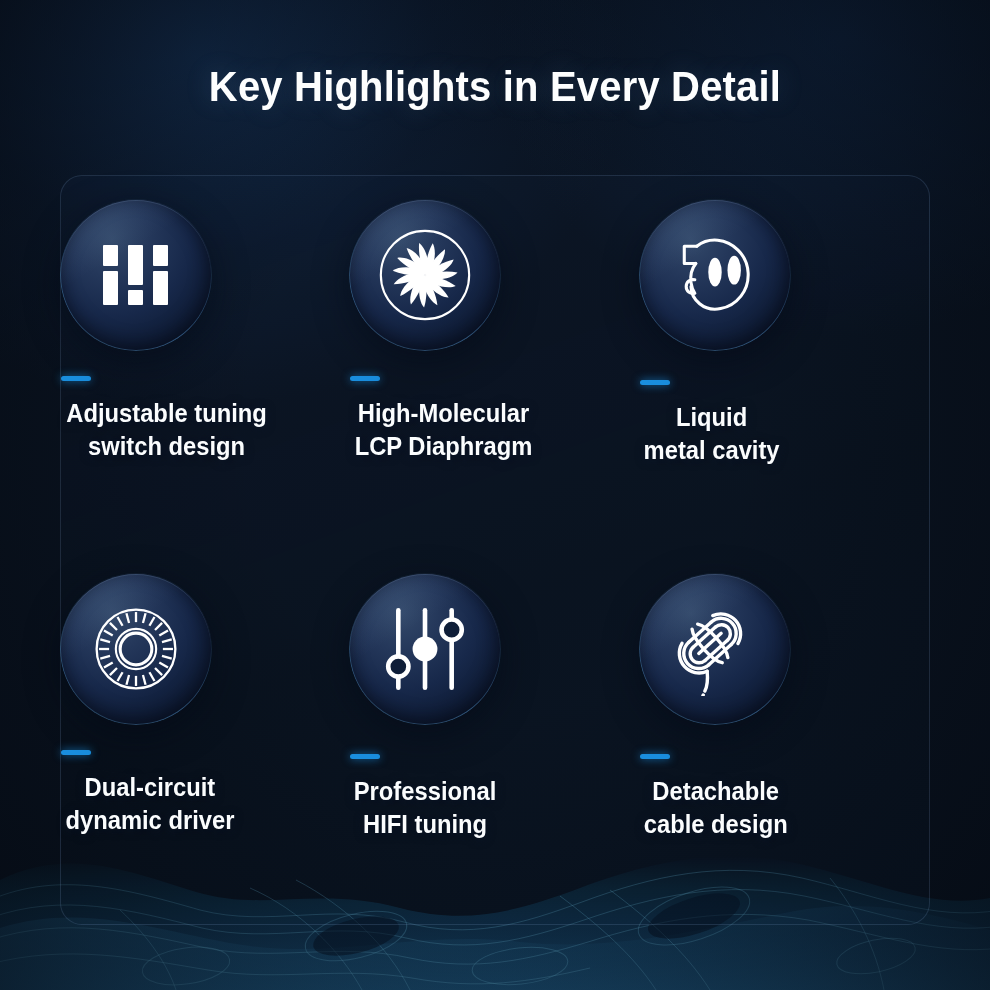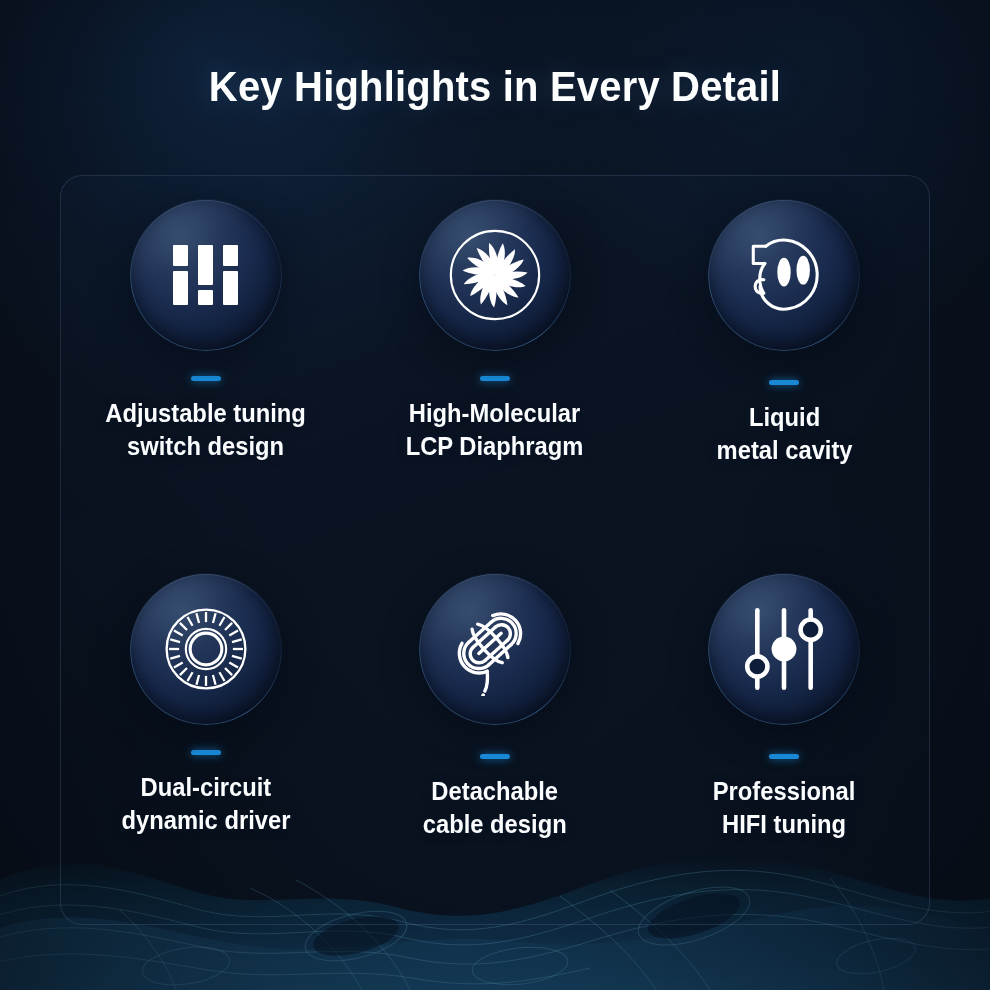--- a/index.html
+++ b/index.html
@@ -48,21 +48,21 @@
     background:linear-gradient(160deg, rgba(30,54,92,.10) 0%, rgba(14,26,46,.04) 55%, rgba(20,42,76,.07) 100%);
   }
   #feature-grid{
     position:absolute; inset:0;
     display:grid;
     grid-template-columns:repeat(3,1fr);
     grid-template-rows:repeat(2,1fr);
   }
   .feature-cell{
     position:relative;
-    display:flex; flex-direction:column; align-items:center;
+    display:flex; flex-direction:column; align-items:flex-start;
     padding-top:24px;
   }
   
   .icon-badge{
     width:150px; height:150px; border-radius:50%;
     position:relative;
     display:flex; align-items:center; justify-content:center;
     background:
       radial-gradient(circle at 34% 26%, #33496a 0%, #24375a 26%, #17284a 52%, #0e1b34 78%, #0a1528 100%);
     box-shadow:
@@ -270,20 +270,38 @@
           <circle cx="50" cy="50" r="16.5" fill="none" stroke="#ffffff" stroke-width="3.2"></circle>
         </svg>
       </div>
       <div class="accent-dash"></div>
       <div class="feature-caption">Dual-circuit
 dynamic driver</div>
     </div>
 
     <div class="feature-cell row-2">
       <div class="icon-badge">
+        <svg width="92" height="92" viewBox="0 0 100 100">
+          <g stroke="#ffffff" stroke-width="5" stroke-linecap="round">
+            <line x1="21" y1="8" x2="21" y2="92"></line>
+            <line x1="50" y1="8" x2="50" y2="92"></line>
+            <line x1="79" y1="8" x2="79" y2="92"></line>
+          </g>
+          <circle cx="21" cy="69" r="11" fill="#0f1e38" stroke="#ffffff" stroke-width="5"></circle>
+          <circle cx="50" cy="50" r="13.5" fill="#ffffff"></circle>
+          <circle cx="79" cy="29" r="11" fill="#0f1e38" stroke="#ffffff" stroke-width="5"></circle>
+        </svg>
+      </div>
+      <div class="accent-dash"></div>
+      <div class="feature-caption">Professional
+HIFI tuning</div>
+    </div>
+
+    <div class="feature-cell row-2">
+      <div class="icon-badge">
         <svg width="94" height="94" viewBox="0 0 100 100">
           <g fill="none" stroke="#ffffff" stroke-width="3.6" stroke-linecap="round" transform="rotate(-42 50 50)">
 
             <path d="M34,26 A16,16 0 0 0 34,58"></path>
             <path d="M34,33 A9.5,9.5 0 0 0 34,52"></path>
             <path d="M28,22 A21,21 0 0 0 28,62"></path>
 
             <path d="M66,26 A16,16 0 0 1 66,58"></path>
             <path d="M66,33 A9.5,9.5 0 0 1 66,52"></path>
             <path d="M72,22 A21,21 0 0 1 72,62"></path>
@@ -300,32 +318,14 @@
             <path d="M28,62 C22,70 18,74 12,76"></path>
             <line x1="8" y1="78" x2="6" y2="79"></line>
           </g>
         </svg>
       </div>
       <div class="accent-dash"></div>
       <div class="feature-caption">Detachable
 cable design</div>
     </div>
 
-    <div class="feature-cell row-2">
-      <div class="icon-badge">
-        <svg width="92" height="92" viewBox="0 0 100 100">
-          <g stroke="#ffffff" stroke-width="5" stroke-linecap="round">
-            <line x1="21" y1="8" x2="21" y2="92"></line>
-            <line x1="50" y1="8" x2="50" y2="92"></line>
-            <line x1="79" y1="8" x2="79" y2="92"></line>
-          </g>
-          <circle cx="21" cy="69" r="11" fill="#0f1e38" stroke="#ffffff" stroke-width="5"></circle>
-          <circle cx="50" cy="50" r="13.5" fill="#ffffff"></circle>
-          <circle cx="79" cy="29" r="11" fill="#0f1e38" stroke="#ffffff" stroke-width="5"></circle>
-        </svg>
-      </div>
-      <div class="accent-dash"></div>
-      <div class="feature-caption">Professional
-HIFI tuning</div>
-    </div>
-
   </div>
 </section>
 
 </body></html>

